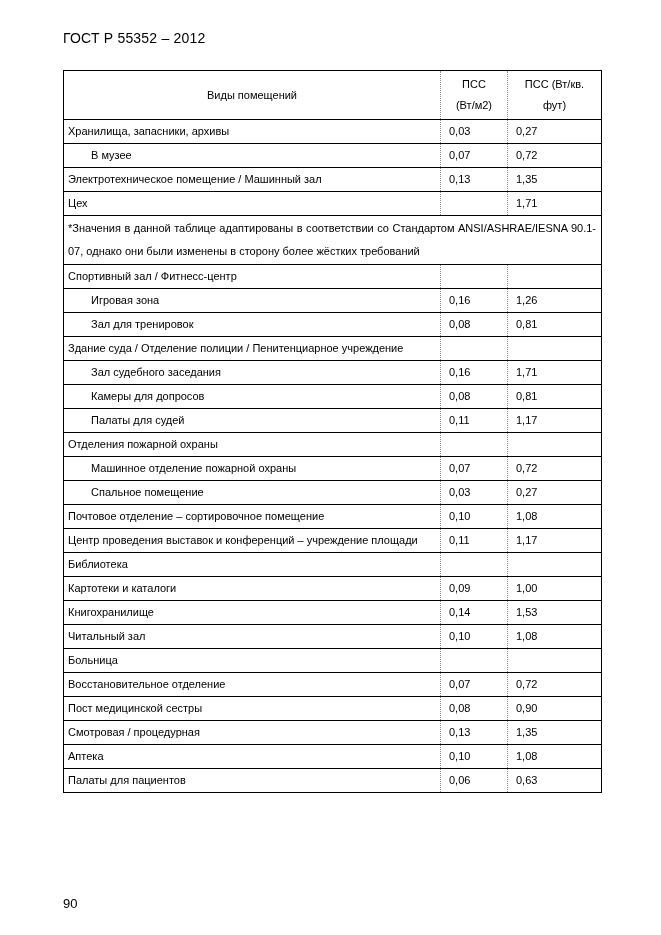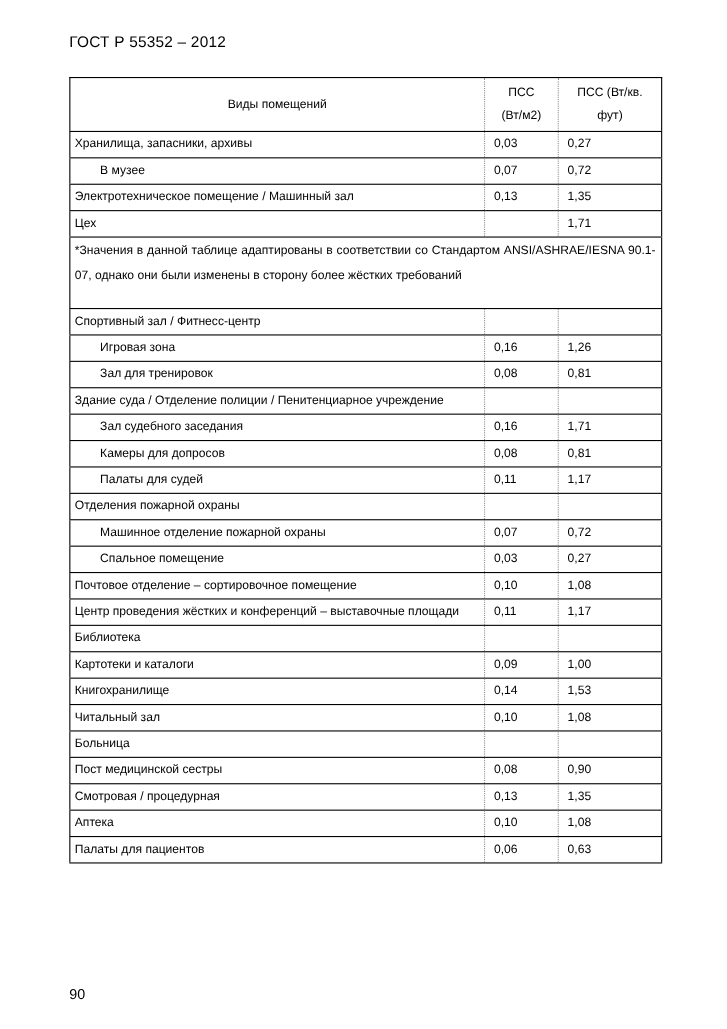--- a/index.html
+++ b/index.html
@@ -48,21 +48,21 @@
   td.label { padding-left: 4px; }
   td.label.indent { padding-left: 27px; }
   td.label.justify { text-align: justify; margin-left: 29px; }
   td.val {
     border-left: 1px dotted #8f8f8f;
     padding-left: 8px;
     text-align: left;
   }
   td.note {
     text-align: justify;
-    padding: 1px 5px 17px 4px;
+    padding: 1px 5px 1px 4px;
   }
   .page-number {
     position: absolute;
     left: 63px;
     top: 896px;
     font-size: 13px;
   }
 </style>
 </head>
 <body>
@@ -158,21 +158,21 @@
           <td class="label indent">Спальное помещение</td>
           <td class="val">0,03</td>
           <td class="val">0,27</td>
         </tr>
         <tr>
           <td class="label">Почтовое отделение – сортировочное помещение</td>
           <td class="val">0,10</td>
           <td class="val">1,08</td>
         </tr>
         <tr>
-          <td class="label justify">Центр проведения жёстких и конференций – выставочные площади</td>
+          <td class="label justify">Центр проведения выставок и конференций – учреждение площади</td>
           <td class="val">0,11</td>
           <td class="val">1,17</td>
         </tr>
         <tr>
           <td class="label">Библиотека</td>
           <td class="val"></td>
           <td class="val"></td>
         </tr>
         <tr>
           <td class="label">Картотеки и каталоги</td>
@@ -188,20 +188,25 @@
           <td class="label">Читальный зал</td>
           <td class="val">0,10</td>
           <td class="val">1,08</td>
         </tr>
         <tr>
           <td class="label">Больница</td>
           <td class="val"></td>
           <td class="val"></td>
         </tr>
         <tr>
+          <td class="label">Восстановительное отделение</td>
+          <td class="val">0,07</td>
+          <td class="val">0,72</td>
+        </tr>
+        <tr>
           <td class="label">Пост медицинской сестры</td>
           <td class="val">0,08</td>
           <td class="val">0,90</td>
         </tr>
         <tr>
           <td class="label">Смотровая / процедурная</td>
           <td class="val">0,13</td>
           <td class="val">1,35</td>
         </tr>
         <tr>

